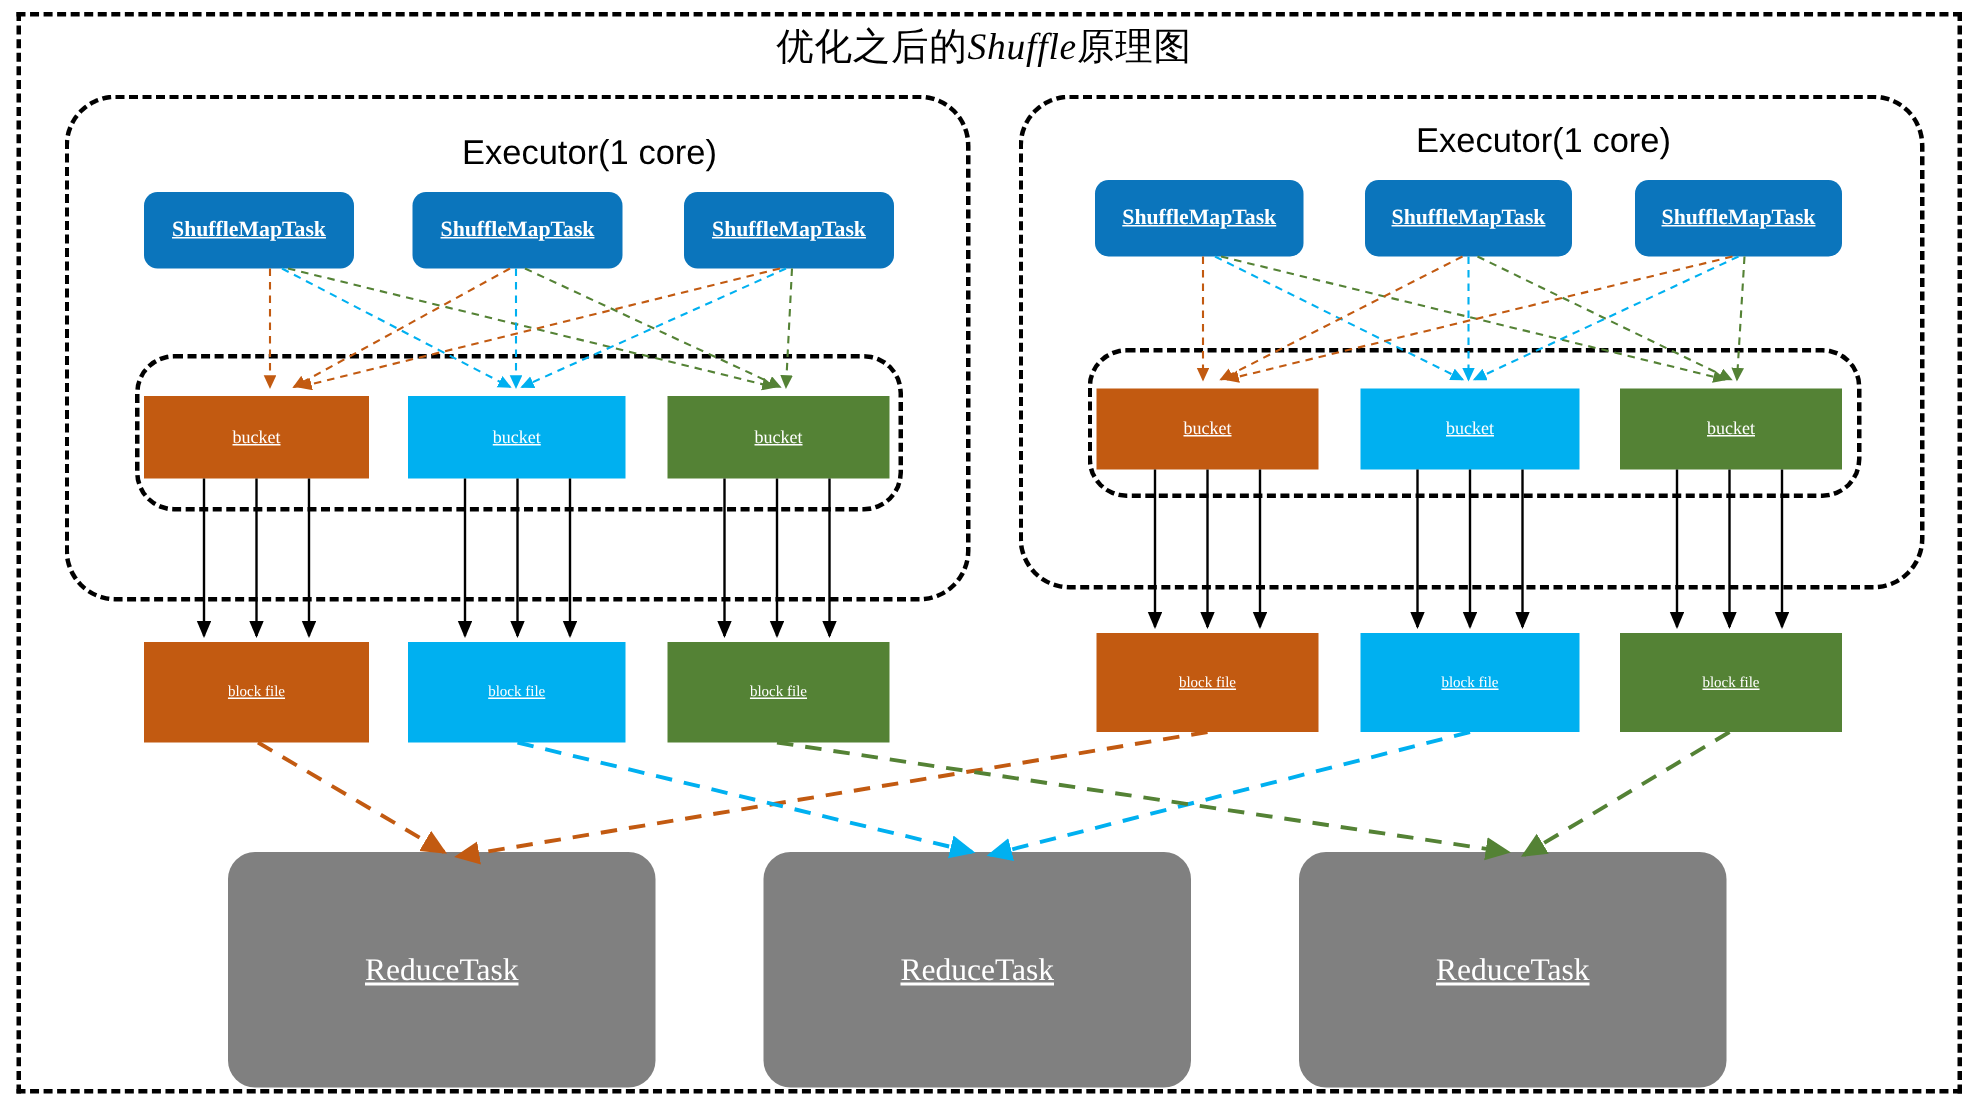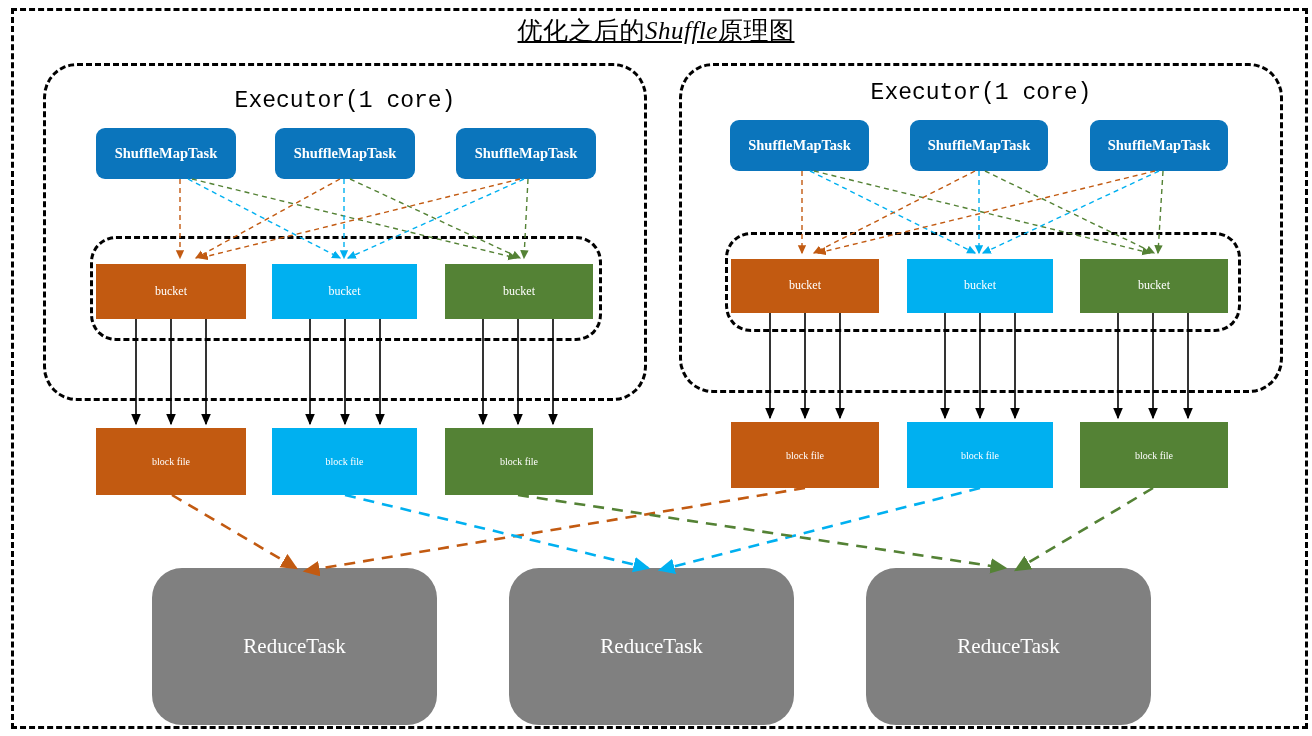--- a/index.html
+++ b/index.html
@@ -10,45 +10,45 @@
     overflow:hidden;
   }
   .outer-frame{
     position:absolute;left:11px;top:8px;width:1297px;height:721px;
     border:3px dashed #000000;box-sizing:border-box;
   }
   .title{
     position:absolute;left:0;top:14px;width:1312px;text-align:center;
     font-size:25px;color:#000000;font-family:"Liberation Sans", sans-serif;
     letter-spacing:.5px;
-    text-decoration:underline;
   }
   .title .italic-word{font-family:"Liberation Serif", serif;font-style:italic;}
   .executor-panel{
     position:absolute;border:3px dashed #000000;border-radius:34px;
     box-sizing:border-box;background:transparent;
   }
   .executor-label{
     position:absolute;text-align:center;font-size:23px;color:#000000;
-    font-family:Liberation Mono, monospace;white-space:nowrap;
+    font-family:Liberation Sans, sans-serif;white-space:nowrap;padding-left:48px;
   }
   .bucket-group{
     position:absolute;border:3px dashed #000000;border-radius:26px;
     box-sizing:border-box;background:transparent;
   }
   .node{
     position:absolute;box-sizing:border-box;display:flex;
     align-items:center;justify-content:center;color:#ffffff;
     font-family:"Liberation Serif", serif;text-align:right;
     line-height:1.1;
+    text-decoration:underline;
   }
   .smt{border-radius:9px;font-size:14.5px;font-weight:bold;}
   .bucket{font-size:12px;}
   .blockfile{font-size:10px;}
-  .reduce{border-radius:30px;font-size:21px;}
+  .reduce{border-radius:18px;font-size:21px;}
   svg.wires{position:absolute;left:0;top:0;width:1312px;height:736px;pointer-events:none;}
 </style>
 </head>
 <body>
 
 <div id="stage">
 
   <div class="outer-frame"></div>
 
   <div class="title">

